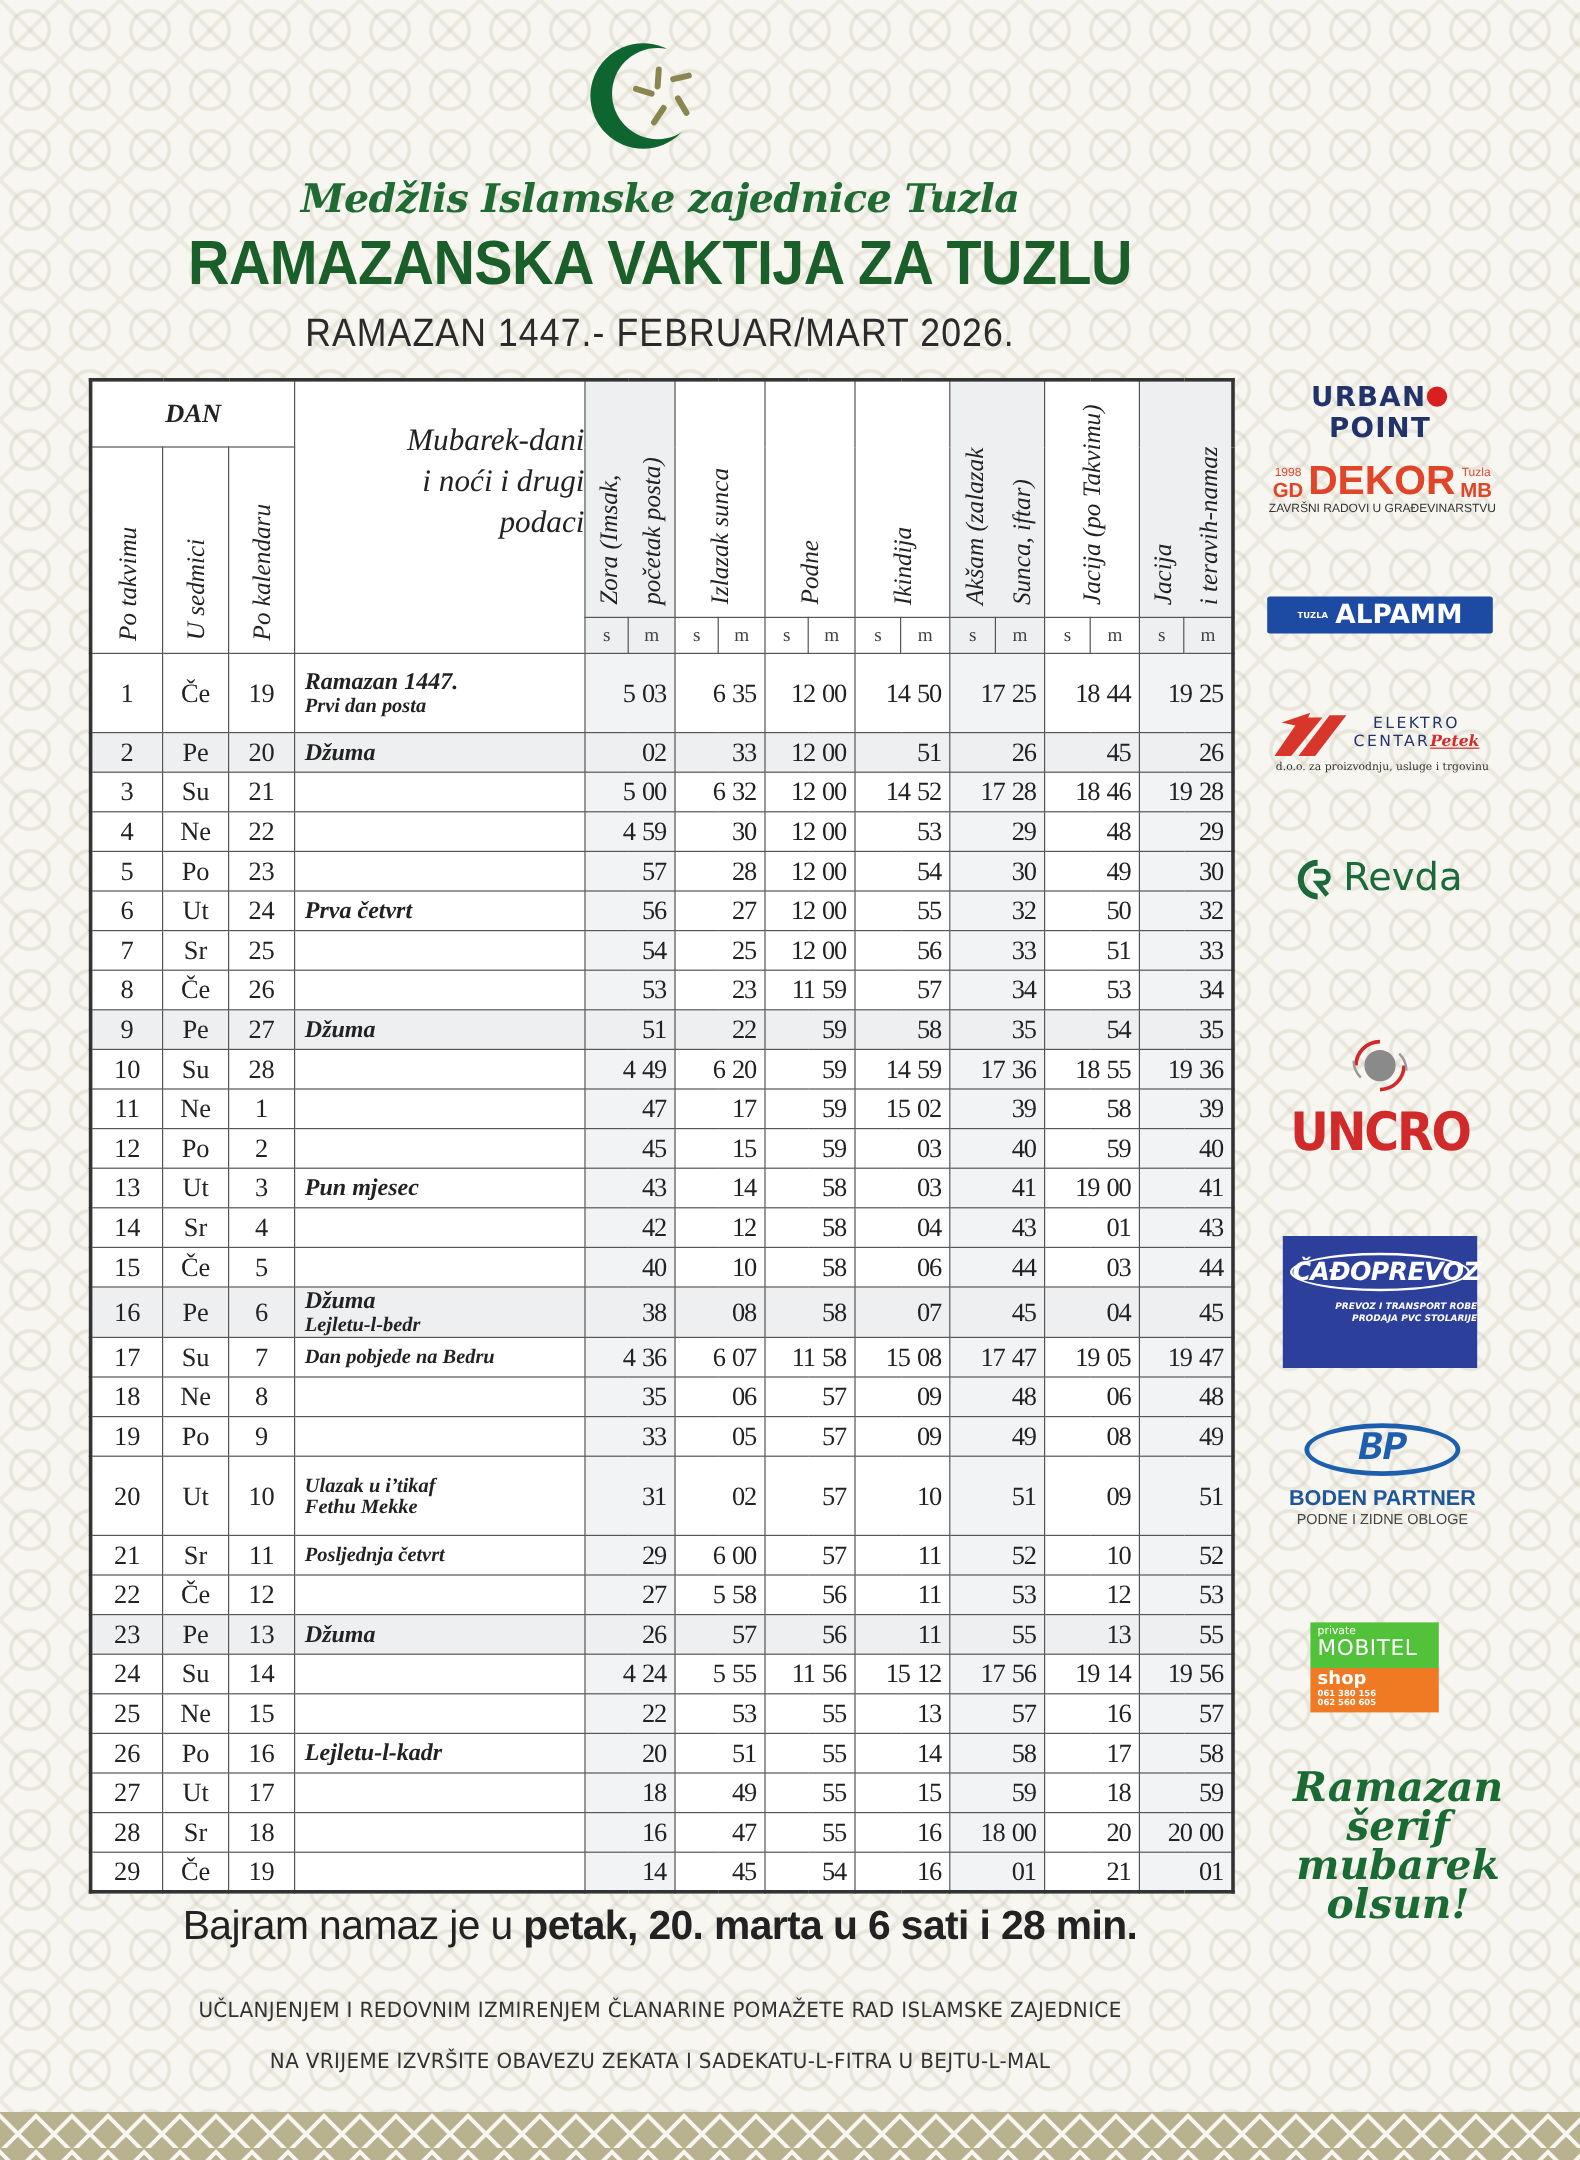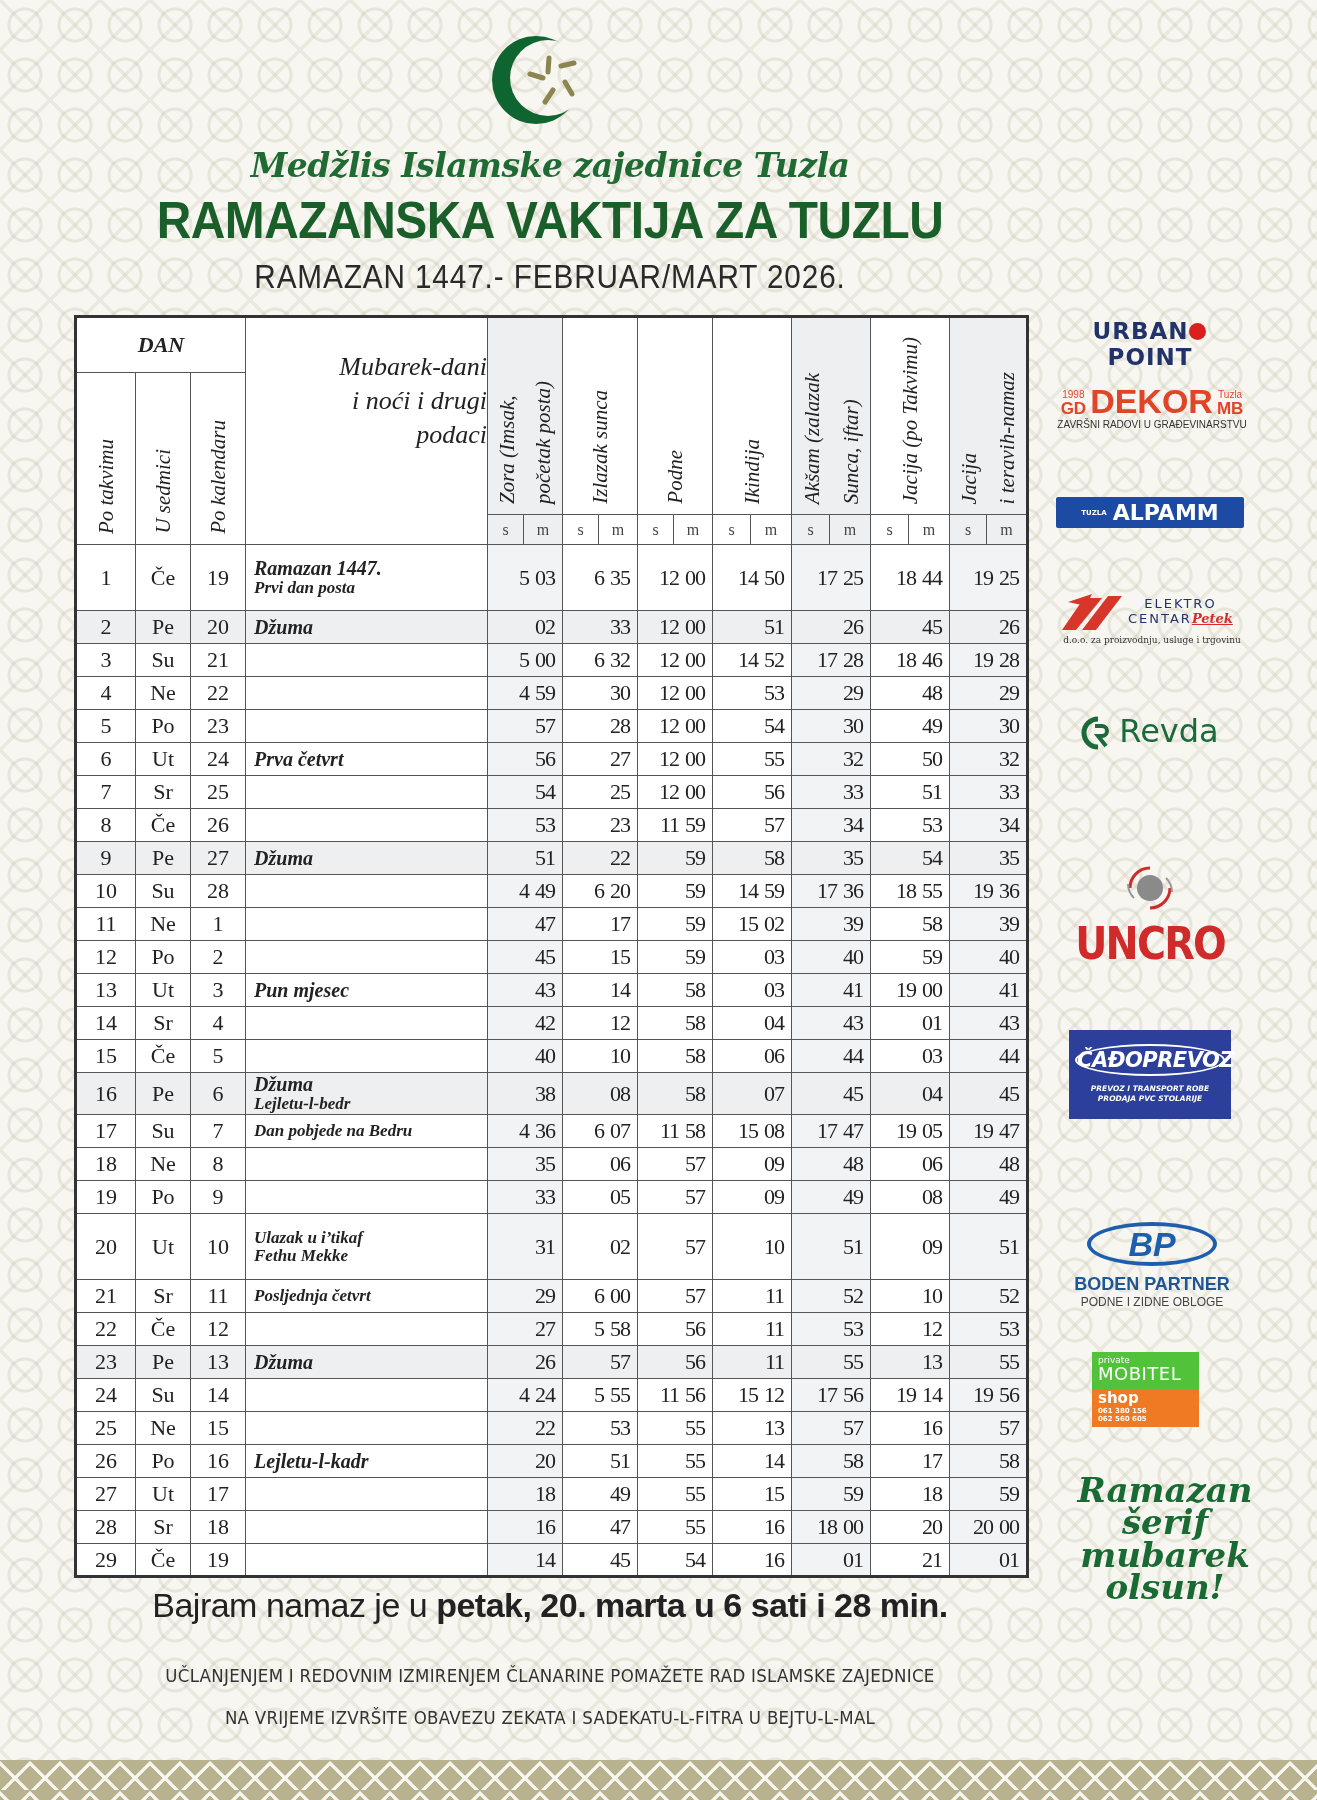--- a/index.html
+++ b/index.html
@@ -113,27 +113,27 @@
   .elektro .mark { width: 62px; height: 40px; }
   .elektro .words { font-family: "DejaVu Sans", sans-serif; color: #22336b; font-size: 13px; line-height: 1.15; text-align: center; letter-spacing: 2px; }
   .elektro .petek { color: #d52b2b; font-family: "DejaVu Serif", serif; font-style: italic; font-weight: bold; font-size: 13px; letter-spacing: 0; text-decoration: underline; }
   .elektro .tag { font-size: 9px; color: #333; font-family: "DejaVu Serif", serif; margin-top: 3px; }
   .revda { left: 1060px; top: 712px; width: 180px; }
   .revda .name { color: #1c6a3a; font-family: "DejaVu Sans", sans-serif; font-size: 32px; display: flex; align-items: flex-end; justify-content: center; gap: 4px; }
   .revda .tag { font-family: "DejaVu Sans", sans-serif; font-weight: bold; font-size: 12px; color: #333; line-height: 1.5; margin-top: 8px; }
   .uncro { left: 1065px; top: 862px; width: 170px; }
   .uncro .name { color: #d12a2a; font-family: "DejaVu Sans", sans-serif; font-weight: bold; font-size: 44px; letter-spacing: -2px; transform: scaleX(0.9); }
   .cado {
-    left: 1069px; top: 1030px; width: 162px; height: 89px; background: #2c3f9a;
-    color: #fff; font-family: "DejaVu Sans", sans-serif; padding-top: 14px;
+    left: 1069px; top: 1030px; width: 162px; height: 110px; background: #2c3f9a;
+    color: #fff; font-family: "DejaVu Sans", sans-serif; padding-top: 14px; text-align: right;
   }
   .cado .name { font-weight: bold; font-style: italic; font-size: 21px; letter-spacing: -0.5px; border: 2px solid #fff; border-radius: 50%; margin: 0 6px; padding: 2px 0; }
   .cado .tag { font-size: 7.5px; font-style: italic; font-weight: bold; line-height: 1.35; margin-top: 8px; }
   .boden { left: 1062px; top: 1186px; width: 180px; }
-  .boden .bp { display: inline-block; border: 4px solid #1d5fad; border-radius: 50%; width: 130px; height: 44px; line-height: 36px; color: #1d5fad; font-family: Liberation Sans, sans-serif; font-weight: bold; font-style: italic; font-size: 34px; margin-top: 36px; }
+  .boden .bp { display: inline-block; border: 4px solid #1d5fad; border-radius: 50%; width: 130px; height: 44px; line-height: 36px; color: #1d5fad; font-family: Liberation Mono, monospace; font-weight: bold; font-style: italic; font-size: 34px; }
   .boden .name { color: #1f5695; font-family: "Liberation Sans", sans-serif; font-weight: bold; font-size: 18px; margin-top: 8px; }
   .boden .tag { font-family: "Liberation Sans", sans-serif; font-size: 12px; color: #444; }
   .mobitel { left: 1092px; top: 1352px; width: 107px; height: 75px; font-family: "DejaVu Sans", sans-serif; text-align: left; }
   .mobitel .top { background: #52c23a; height: 38px; color: #fff; padding: 4px 4px 0 6px; }
   .mobitel .top .p { font-size: 9px; line-height: 1; }
   .mobitel .top .m { font-size: 18px; line-height: 1.05; letter-spacing: 0.5px; }
   .mobitel .bot { background: #f07a24; height: 37px; color: #fff; padding: 0 4px 0 6px; }
   .mobitel .bot .s { font-size: 15px; font-weight: bold; line-height: 1.1; }
   .mobitel .bot .ph { font-size: 7px; font-weight: bold; line-height: 1.2; }
   .bajram-script {

